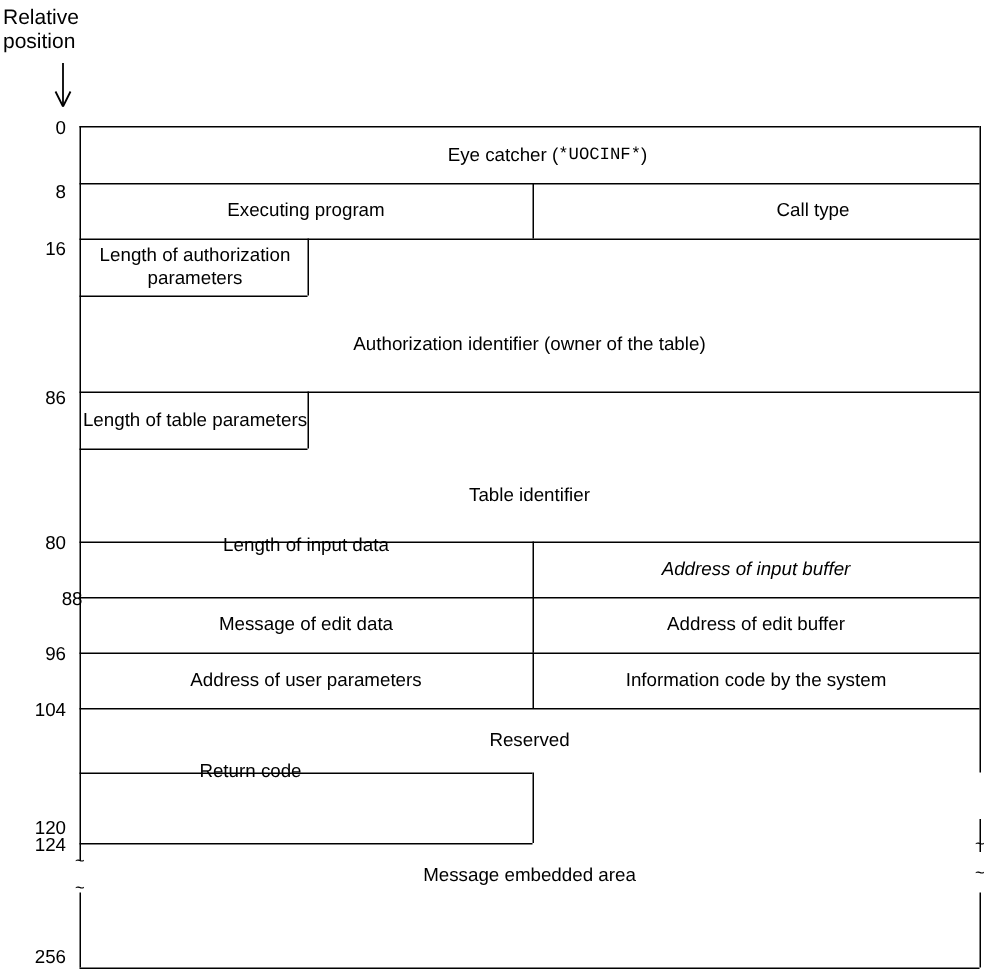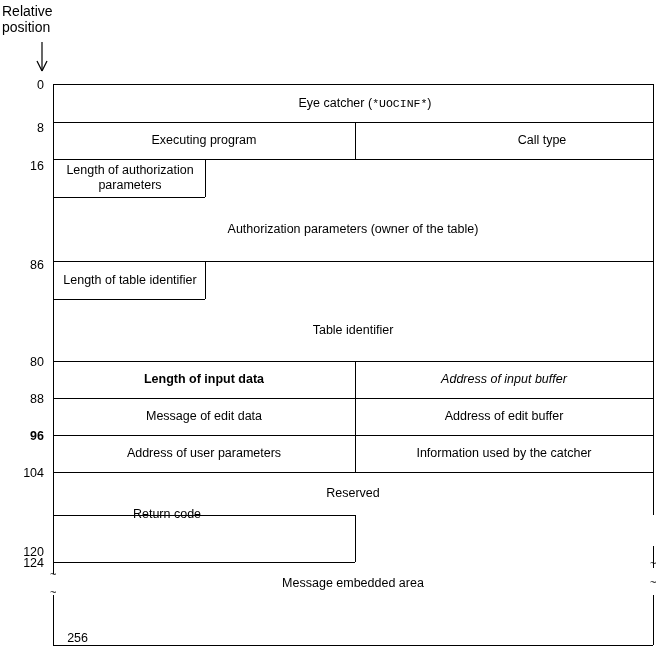--- a/index.html
+++ b/index.html
@@ -94,64 +94,64 @@
     <line x1="1" y1="19" x2="6" y2="29" stroke="#000" stroke-width="1.2"></line>
     <line x1="11" y1="19" x2="6" y2="29" stroke="#000" stroke-width="1.2"></line>
   </svg>
 
   <div id="offsets">
       <div class="offset-label" style="top: 79px;">0</div>
       <div class="offset-label" style="top: 122px;">8</div>
       <div class="offset-label" style="top: 140px; margin-top: 20px;">16</div>
       <div class="offset-label" style="top: 259px;">86</div>
       <div class="offset-label" style="top: 356px;">80</div>
-      <div class="offset-label" style="top: 393px;">88</div>
-      <div class="offset-label" style="top: 430px; font-weight: bold;">96</div>
+      <div class="offset-label" style="top: 393px; padding-left: 11px;">88</div>
+      <div class="offset-label" style="top: 430px;">96</div>
       <div class="offset-label" style="top: 467px;">104</div>
       <div class="offset-label" style="top: 510px; margin-top: 36px;">120</div>
       <div class="offset-label" style="top: 557px;">124</div>
-      <div class="offset-label" style="top: 632px; margin-left: 44px;">256</div>
+      <div class="offset-label" style="top: 632px;">256</div>
     </div>
 
   <div class="frame">
     <div id="frame-inner">
         <div class="vline" style="top: 0px; left: 0px; height: 478px;"></div>
         <div class="vline" style="top: 0px; left: 600px; height: 431px;"></div>
         <div class="hline" style="top: 0px; left: 0px; width: 600px;"></div>
         <div class="cell-text" style="top: 0px; left: 12px; width: 600px; height: 38px; display: flex; align-items: center; justify-content: center;">
           <span>Eye catcher (</span>
           <span class="mono">*UOCINF*</span>
           <span>)</span>
         </div>
         <div class="hline" style="top: 38px; left: 0px; width: 600px;"></div>
         <div class="vline" style="top: 38px; left: 302px; height: 37px;"></div>
         <div class="cell-text" style="top: 38px; left: 0px; width: 302px; height: 37px; display: flex; align-items: center; justify-content: center;">Executing program</div>
         <div class="cell-text" style="top: 38px; left: 302px; width: 298px; height: 37px; display: flex; align-items: center; justify-content: center; padding-left: 38px;">Call type</div>
         <div class="hline" style="top: 75px; left: 0px; width: 600px;"></div>
         <div class="vline" style="top: 75px; left: 152px; height: 38px;"></div>
         <div class="hline" style="top: 113px; left: 0px; width: 152px;"></div>
         <div class="cell-text" style="top: 75px; left: 2px; width: 150px; height: 38px; display: flex; align-items: center; justify-content: center;">Length of authorization parameters</div>
-        <div class="cell-text" style="top: 113px; left: 0px; width: 600px; height: 64px; display: flex; align-items: center; justify-content: center;">Authorization parameters (owner of the table)</div>
+        <div class="cell-text" style="top: 113px; left: 0px; width: 600px; height: 64px; display: flex; align-items: center; justify-content: center;">Authorization identifier (owner of the table)</div>
         <div class="hline" style="top: 177px; left: 0px; width: 600px;"></div>
         <div class="vline" style="top: 177px; left: 152px; height: 38px;"></div>
         <div class="hline" style="top: 215px; left: 0px; width: 152px;"></div>
-        <div class="cell-text" style="top: 177px; left: 2px; width: 150px; height: 38px; display: flex; align-items: center; justify-content: center;">Length of table identifier</div>
+        <div class="cell-text" style="top: 177px; left: 2px; width: 150px; height: 38px; display: flex; align-items: center; justify-content: center;">Length of table parameters</div>
         <div class="cell-text" style="top: 215px; left: 0px; width: 600px; height: 62px; display: flex; align-items: center; justify-content: center;">Table identifier</div>
         <div class="hline" style="top: 277px; left: 0px; width: 600px;"></div>
         <div class="vline" style="top: 277px; left: 302px; height: 37px;"></div>
-        <div class="cell-text" style="top: 277px; left: 0px; width: 302px; height: 37px; display: flex; align-items: center; justify-content: center; font-weight: bold;">Length of input data</div>
+        <div class="cell-text" style="top: 261px; left: 0px; width: 302px; height: 37px; display: flex; align-items: center; justify-content: center;">Length of input data</div>
         <div class="cell-text" style="top: 277px; left: 302px; width: 298px; height: 37px; display: flex; align-items: center; justify-content: center; font-style: italic;">Address of input buffer</div>
         <div class="hline" style="top: 314px; left: 0px; width: 600px;"></div>
         <div class="vline" style="top: 314px; left: 302px; height: 37px;"></div>
         <div class="cell-text" style="top: 314px; left: 0px; width: 302px; height: 37px; display: flex; align-items: center; justify-content: center;">Message of edit data</div>
         <div class="cell-text" style="top: 314px; left: 302px; width: 298px; height: 37px; display: flex; align-items: center; justify-content: center;">Address of edit buffer</div>
         <div class="hline" style="top: 351px; left: 0px; width: 600px;"></div>
         <div class="vline" style="top: 351px; left: 302px; height: 37px;"></div>
         <div class="cell-text" style="top: 351px; left: 0px; width: 302px; height: 37px; display: flex; align-items: center; justify-content: center;">Address of user parameters</div>
-        <div class="cell-text" style="top: 351px; left: 302px; width: 298px; height: 37px; display: flex; align-items: center; justify-content: center;">Information used by the catcher</div>
+        <div class="cell-text" style="top: 351px; left: 302px; width: 298px; height: 37px; display: flex; align-items: center; justify-content: center;">Information code by the system</div>
         <div class="hline" style="top: 388px; left: 0px; width: 600px;"></div>
         <div class="cell-text" style="top: 388px; left: 0px; width: 600px; height: 43px; display: flex; align-items: center; justify-content: center;">Reserved</div>
         <div class="hline" style="top: 431px; left: 0px; width: 302px;"></div>
         <div class="vline" style="top: 431px; left: 302px; height: 47px;"></div>
         <div class="hline" style="top: 478px; left: 0px; width: 302px;"></div>
         <div class="cell-text" style="top: 407px; left: 24px; width: 180px; height: 47px; display: flex; align-items: center; justify-content: center;">Return code</div>
       </div>
   </div>
 
   <div id="msg-area">

